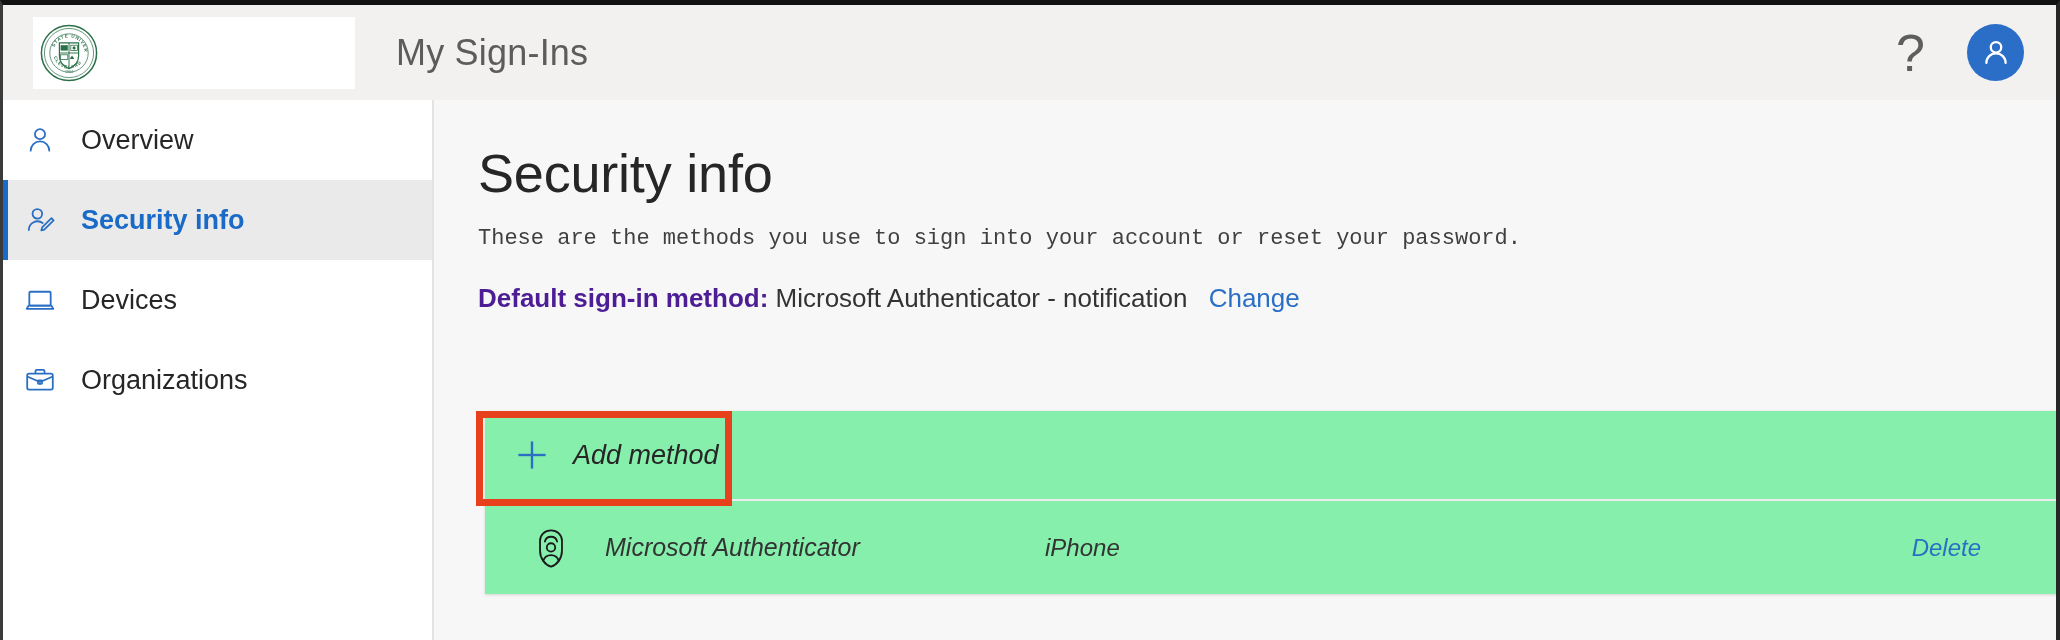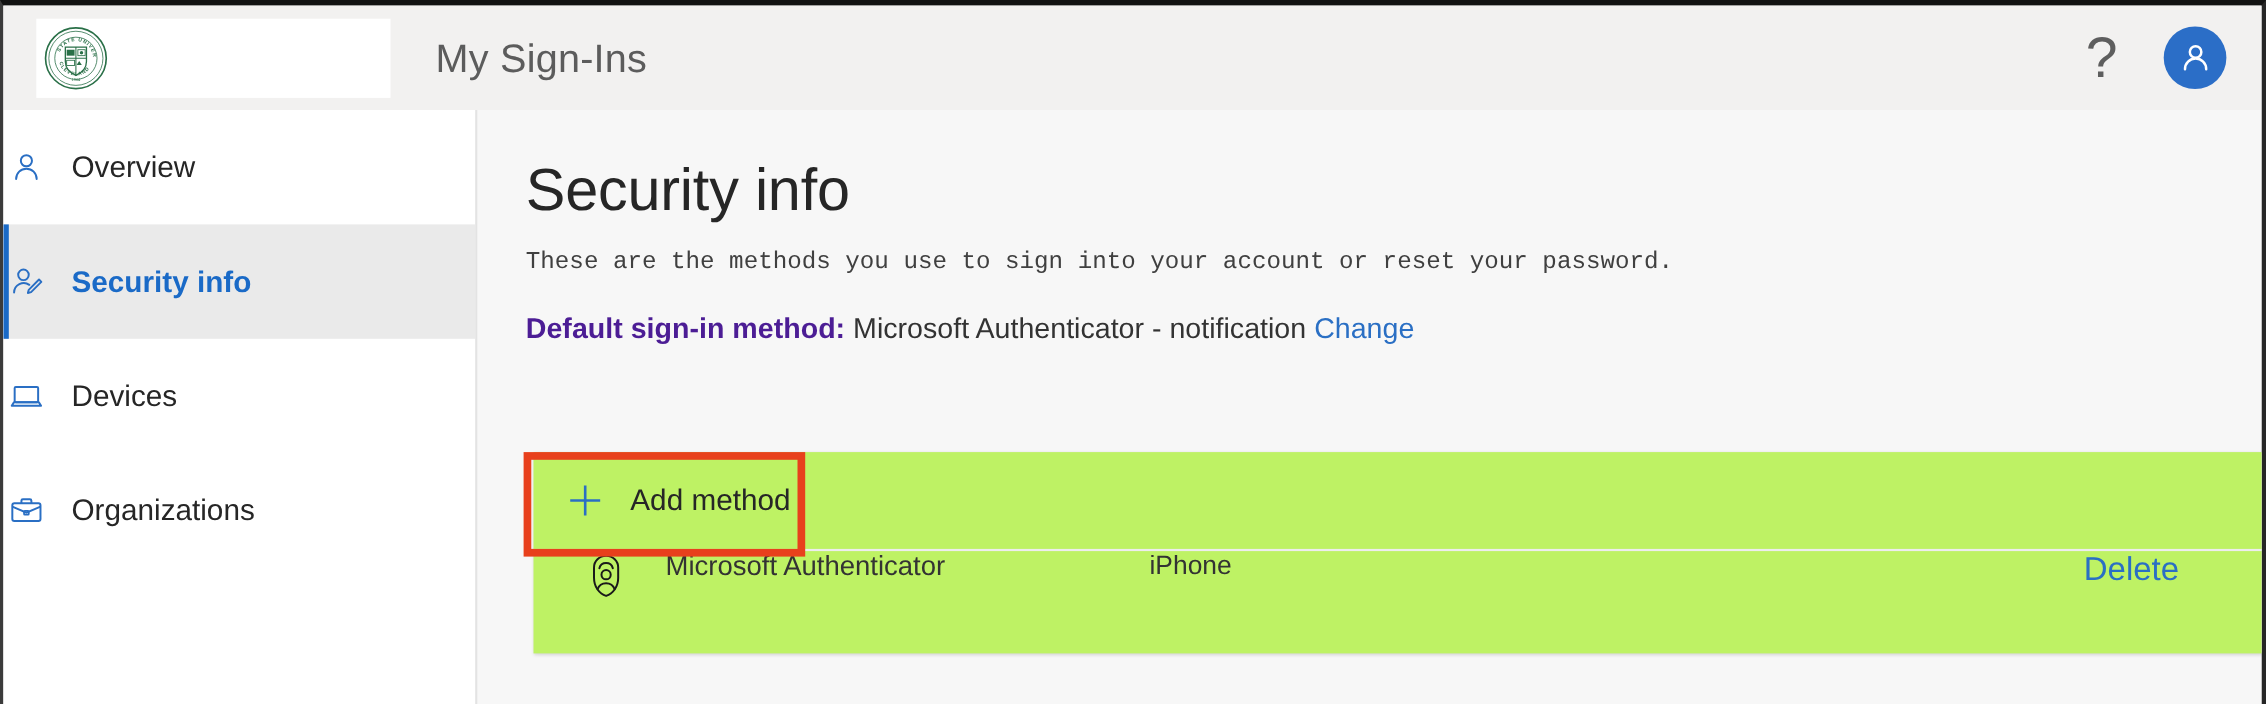--- a/index.html
+++ b/index.html
@@ -81,23 +81,23 @@
 
   
   #sidebar {
     position: absolute; top: 95px; left: 0;
     width: 431px; height: 545px;
     background: #ffffff;
     border-right: 2px solid #e3e3e3;
   }
   .nav-item {
     position: relative;
-    height: 104px;
-    display: flex; align-items: center;
-    padding-left: 4px;
+    height: 80px;
+    display: flex; align-items: center;
+    padding-left: 20px;
     cursor: pointer;
   }
   .nav-item .nav-ico {
     width: 34px; height: 34px;
     display: flex; align-items: center; justify-content: center;
     flex: 0 0 34px;
   }
   .nav-item .nav-label {
     margin-left: 24px;
     font-size: 27px;
@@ -132,29 +132,30 @@
     color: #404040;
     font-weight: 400;
     font-family: Liberation Mono, monospace;
   }
   #default-row {
     margin: 32px 0 0 42px;
     font-size: 26px;
     color: #333333;
   }
   #default-row .bold { font-weight: bold; color: #4c1d95; }
-  .link { color: #2a6fc4; cursor: pointer; }
+  .link { color: #2a6fc4; cursor: pointer; margin-left: 14px; }
 
   
   #card {
     position: absolute;
     left: 49px; top: 311px;
     width: 1572px;
-    background: #bef264;
+    background: #86efac;
     box-shadow: 0 1px 3px rgba(0,0,0,0.14);
+    font-style: italic;
   }
   #add-method-row {
     height: 90px;
     display: flex; align-items: center;
     padding-left: 28px;
     border-bottom: 2px solid #ededed;
     cursor: pointer;
   }
   #plus-icon {
     width: 38px; height: 38px;
@@ -162,21 +163,21 @@
     flex: 0 0 38px;
   }
   #add-method-label {
     margin-left: 22px;
     font-size: 27px;
     color: #262626;
   }
 
   .method-row {
     height: 93px;
-    display: flex; 
+    display: flex; align-items: center;
     padding-left: 44px;
   }
   .method-icon {
     width: 44px; height: 44px; flex: 0 0 44px;
     display: flex; align-items: center; justify-content: center;
   }
   .method-name {
     margin-left: 32px;
     width: 440px;
     font-size: 25px;
@@ -184,21 +185,21 @@
   }
   .method-detail {
     font-size: 24px;
     color: #333333;
   }
   .method-actions {
     margin-left: auto;
     margin-right: 76px;
     display: flex; gap: 38px;
   }
-  .method-actions .link { font-size: 30px; }
+  .method-actions .link { font-size: 24px; }
 
   
   #annotation {
     position: absolute;
     left: 473px; top: 406px;
     width: 256px; height: 95px;
     border: 7px solid #e8401c;
     pointer-events: none;
   }
 </style>

